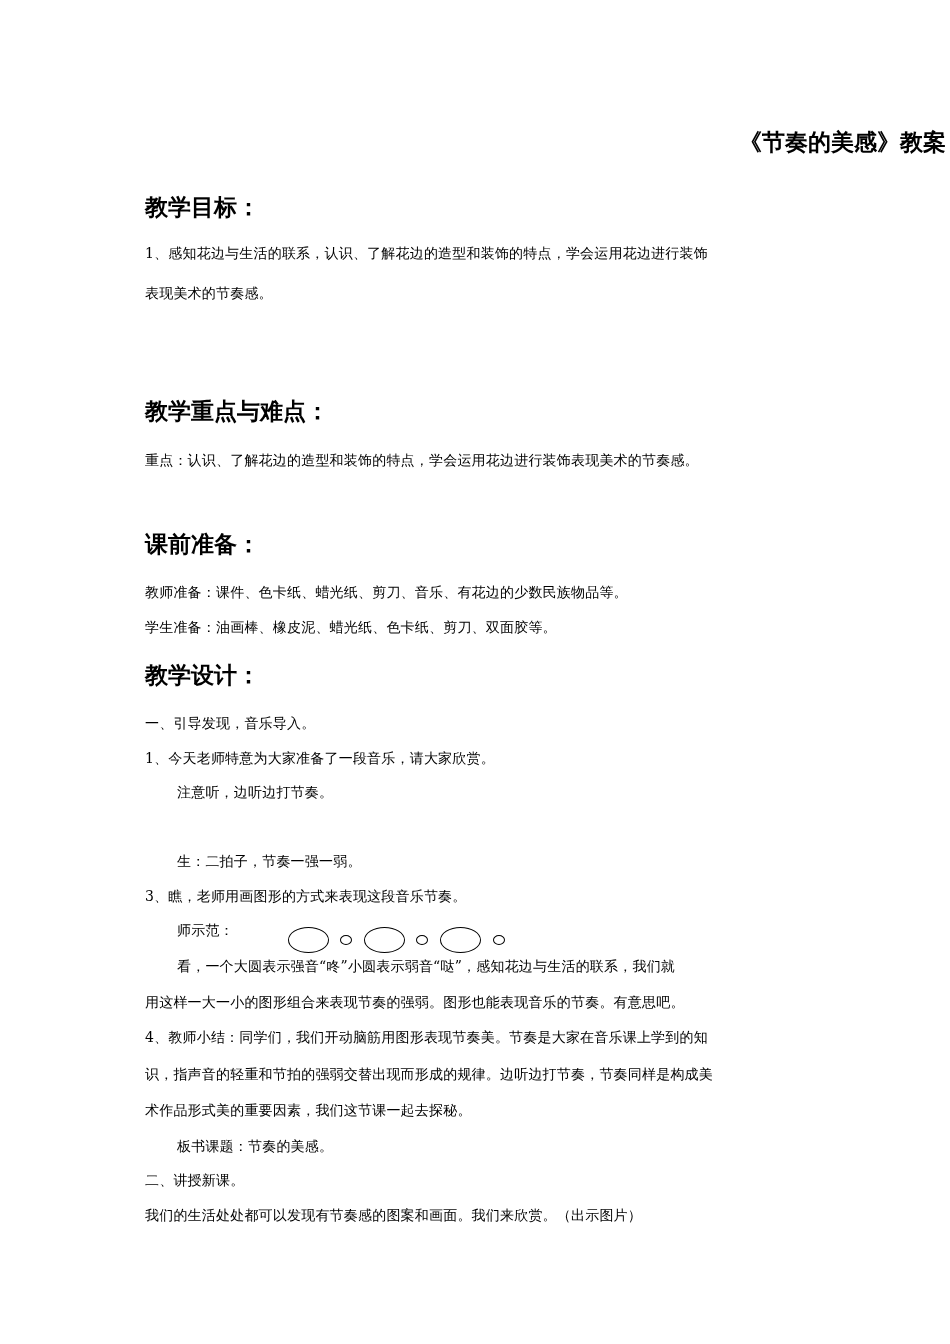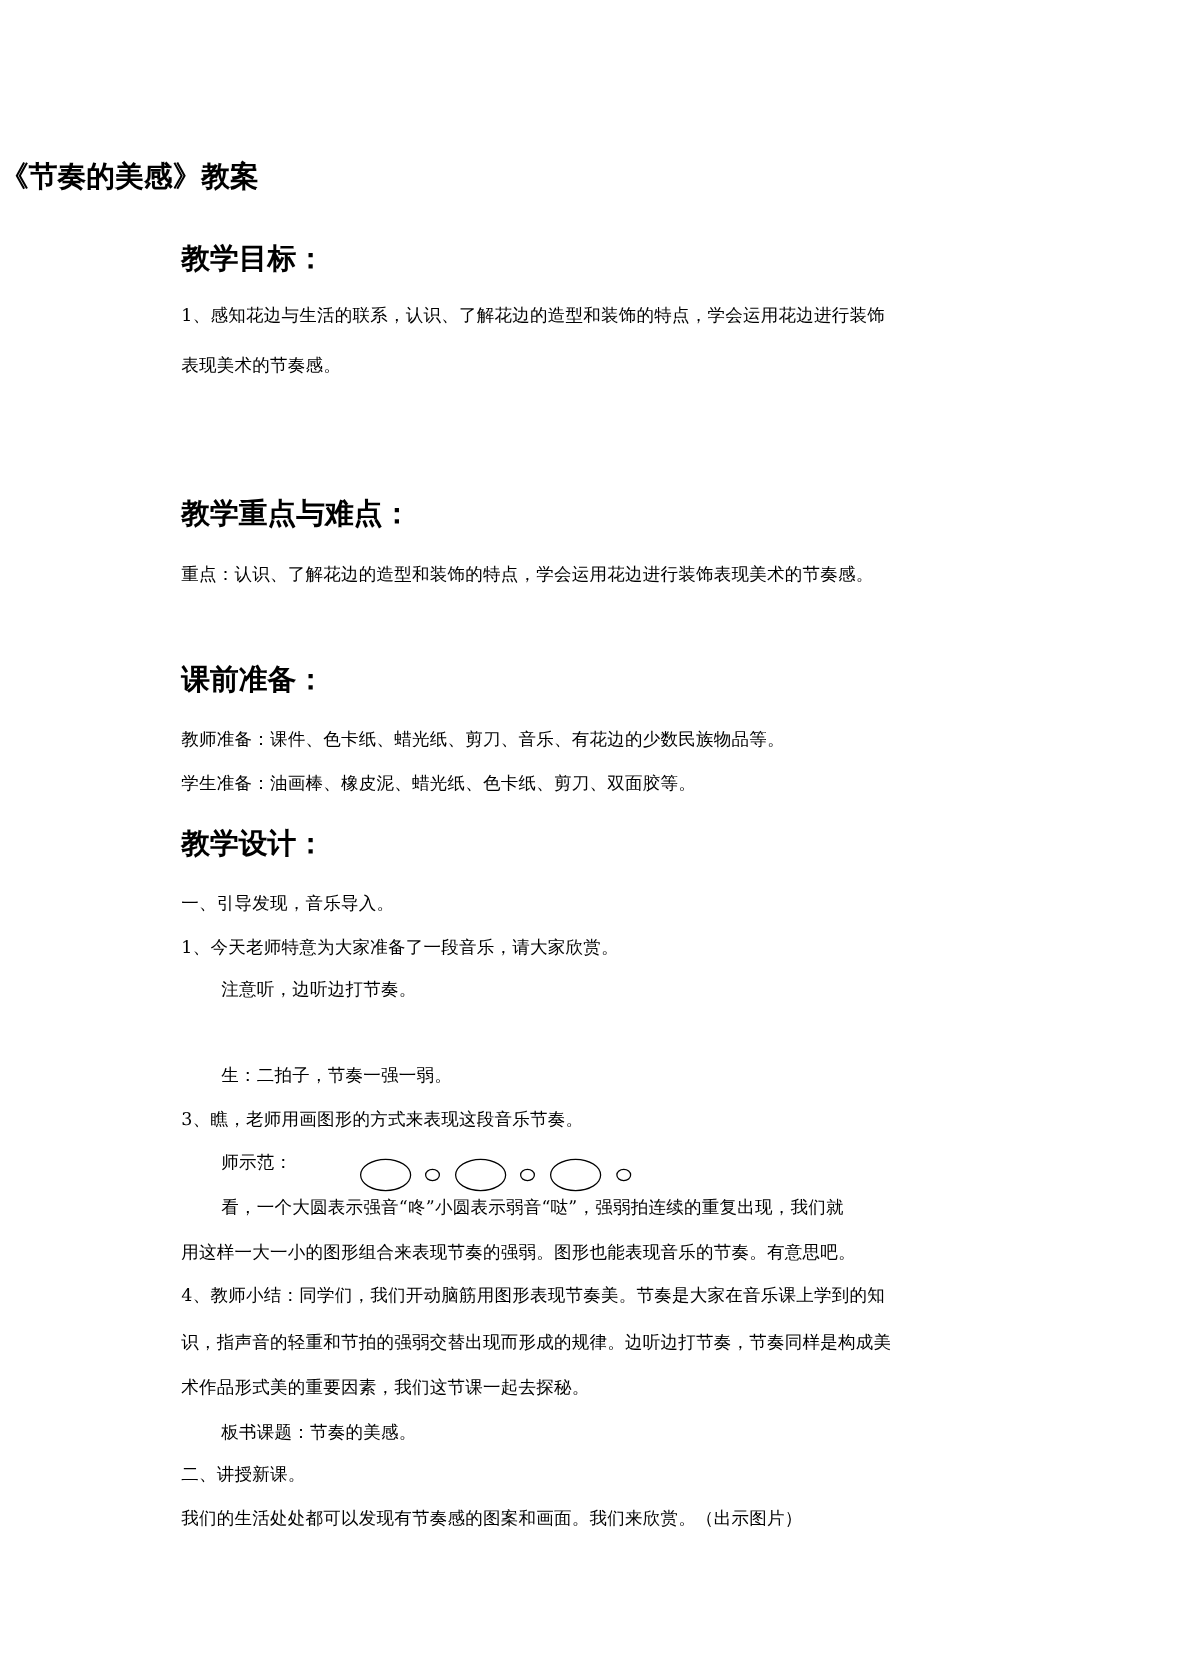--- a/index.html
+++ b/index.html
@@ -1,19 +1,19 @@
 <!DOCTYPE html>
 <html><head>
 <meta charset="utf-8">
 <style>
   html, body { margin: 0; padding: 0; background: #ffffff; }
   body { width: 950px; height: 1344px; position: relative; overflow: hidden;
          font-family: "DejaVu Serif", "Liberation Serif", serif; color: #000; }
   .page { position: absolute; left: 0; top: 0; width: 950px; height: 1344px; }
-  .title { position: absolute; left: 0; width: 946px; top: 126px; text-align: left;
+  .title { position: absolute; left: 0; width: 946px; top: 126px; text-align: right;
            font-family: "DejaVu Sans", "Liberation Sans", sans-serif; font-weight: bold;
            font-size: 23px; line-height: 32px; }
   .h { position: absolute; left: 145px; font-family: "DejaVu Sans", "Liberation Sans", sans-serif;
        font-weight: bold; font-size: 23px; line-height: 26px; }
   .p { position: absolute; left: 145px; font-size: 14px; line-height: 20px; white-space: nowrap;
        letter-spacing: 0.2px; }
   .ind { left: 177px; text-align: center; }
   .circle { position: absolute; border: 1.3px solid #000; border-radius: 50%; box-sizing: border-box; }
 </style>
 </head>
@@ -43,21 +43,21 @@
 
   <div>
     <div class="circle" style="left:288px;top:927px;width:41px;height:26px"></div>
     <div class="circle" style="left:340px;top:935px;width:12px;height:10px"></div>
     <div class="circle" style="left:364px;top:927px;width:41px;height:26px"></div>
     <div class="circle" style="left:416px;top:935px;width:12px;height:10px"></div>
     <div class="circle" style="left:440px;top:927px;width:41px;height:26px"></div>
     <div class="circle" style="left:493px;top:935px;width:12px;height:10px"></div>
   </div>
 
-  <div class="p ind" style="top:956px">看，一个大圆表示强音“咚”小圆表示弱音“哒”，强弱拍连续的重复出现，我们就</div>
+  <div class="p ind" style="top:956px">看，一个大圆表示强音“咚”小圆表示弱音“哒”，感知花边与生活的联系，我们就</div>
   <div class="p" style="top:992px">用这样一大一小的图形组合来表现节奏的强弱。图形也能表现音乐的节奏。有意思吧。</div>
   <div class="p" style="top:1027px">4、教师小结：同学们，我们开动脑筋用图形表现节奏美。节奏是大家在音乐课上学到的知</div>
   <div class="p" style="top:1064px">识，指声音的轻重和节拍的强弱交替出现而形成的规律。边听边打节奏，节奏同样是构成美</div>
   <div class="p" style="top:1100px">术作品形式美的重要因素，我们这节课一起去探秘。</div>
   <div class="p ind" style="top:1136px">板书课题：节奏的美感。</div>
   <div class="p" style="top:1170px">二、讲授新课。</div>
   <div class="p" style="top:1205px">我们的生活处处都可以发现有节奏感的图案和画面。我们来欣赏。（出示图片）</div>
 </div>
 
 </body></html>

